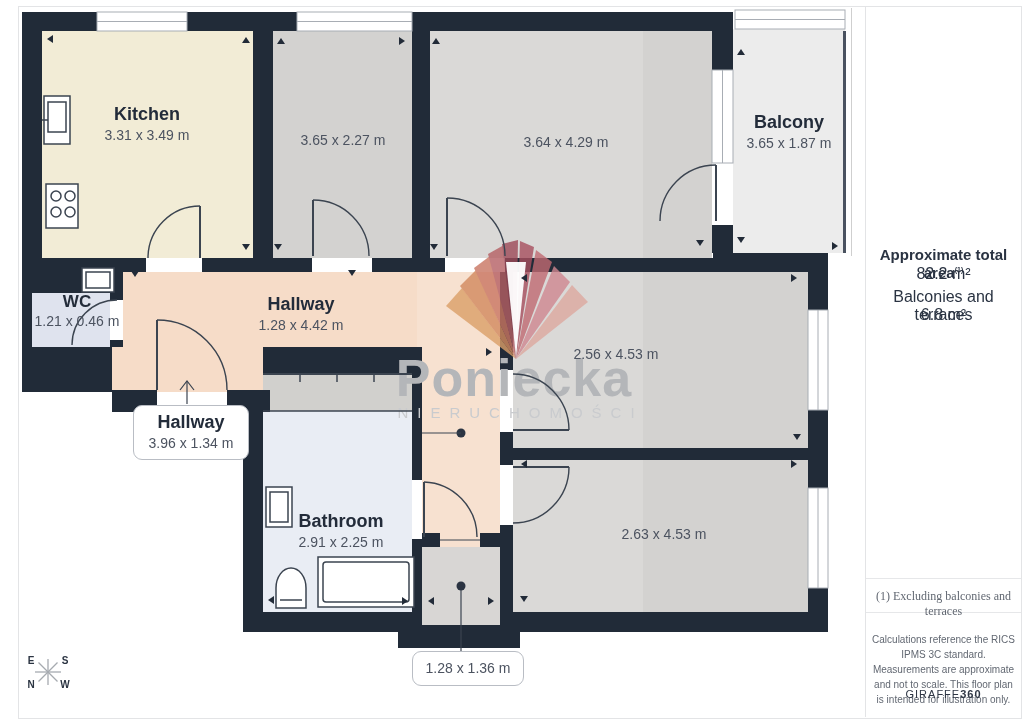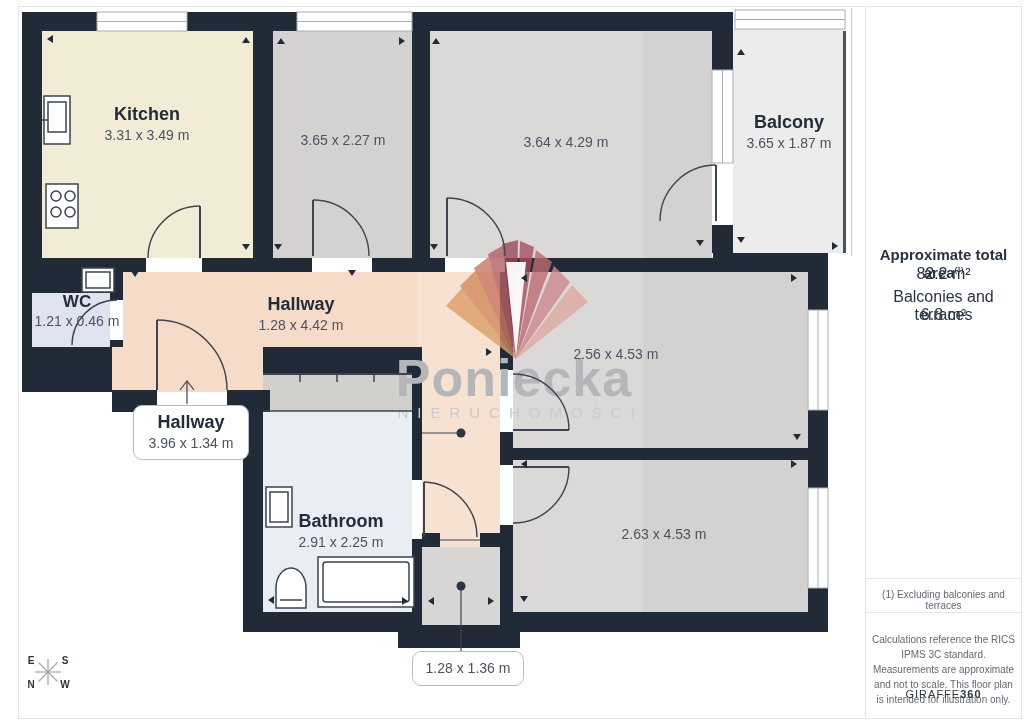--- a/index.html
+++ b/index.html
@@ -15,21 +15,21 @@
            text-align:center;z-index:7;display:flex;flex-direction:column;justify-content:center;}
   .wm-brand{position:absolute;transform:translateX(-50%);font-size:52px;font-weight:bold;
             color:#b4b6b9;z-index:5;letter-spacing:1px;}
   .wm-sub{position:absolute;transform:translateX(-50%);font-size:15px;color:#c9cbce;
           letter-spacing:9px;padding-left:9px;z-index:5;}
   .frame{position:absolute;border:1px solid #e3e4e6;z-index:0;}
   .vline{position:absolute;border-left:1px solid #e3e4e6;z-index:0;}
   .sb{position:absolute;left:866px;width:155px;text-align:center;z-index:7;color:#2a3342;}
   .sb .h{font-weight:bold;font-size:15px;color:#2a3342;}
   .sb-box{position:absolute;left:866px;width:155px;border-top:1px solid #e6e7e9;z-index:6;}
-  .fn{font-size:10px;color:#626872;}
+  .fn{font-size:12px;color:#626872;font-family:Liberation Serif, serif;}
   .disc{font-size:10px;color:#626872;line-height:1.5;}
   .giraffe{font-size:11px;color:#2e3644;letter-spacing:1px;}
   .compass-letter{position:absolute;font-size:10px;font-weight:bold;color:#2b3442;z-index:7;
                   transform:translate(-50%,-50%);}
   svg{position:absolute;left:0;top:0;}
   #svg-base{z-index:2;}
   #svg-top{z-index:6;pointer-events:none;}
 </style>
 </head>
 <body>

